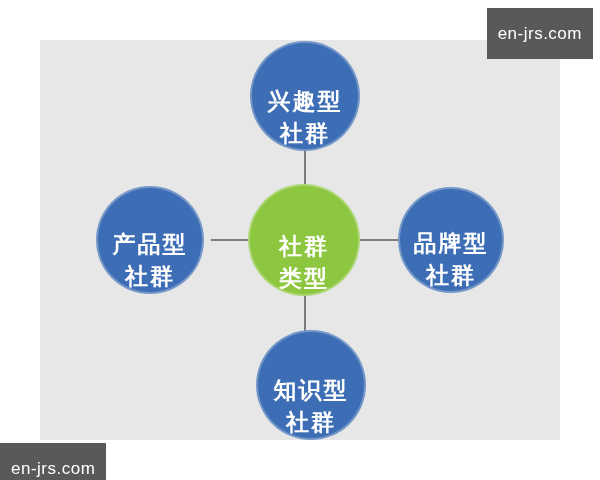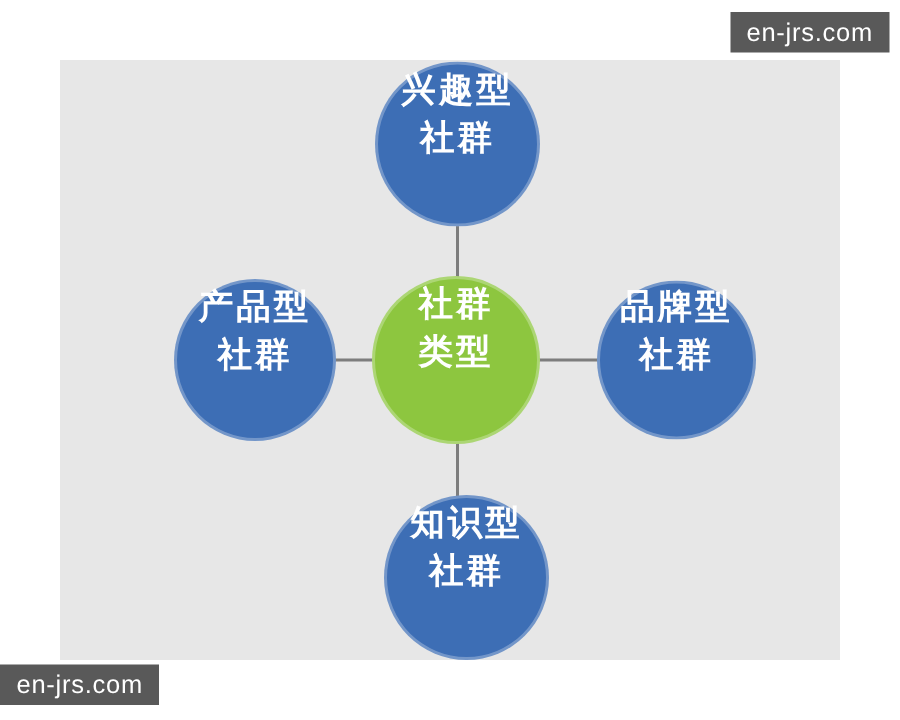--- a/index.html
+++ b/index.html
@@ -26,54 +26,54 @@
     background: var(--panel-bg, #e7e7e7);
   }
   .badge {
     position: absolute;
     height: 27px;
     background: var(--watermark-bg, #595959);
     color: #ffffff;
     font-size: 17px;
     line-height: 27px;
     text-align: center;
-    padding: 0 11px;
+    padding: 12px 11px;
     letter-spacing: 0.5px;
     z-index: 5;
   }
   .badge-top { top: 8px; right: 7px; }
   .badge-bottom { top: 443px; left: 0; }
   .connector {
     position: absolute;
     background: var(--connector, #7d7d7d);
     z-index: 1;
   }
   .conn-v { width: 2px; }
   .conn-h { height: 2px; }
   .conn-top    { left: 304px; top: 149px; height: 37px; }
   .conn-bottom { left: 304px; top: 294px; height: 38px; }
   .conn-left   { left: 211px; top: 239px; width: 39px; }
   .conn-right  { left: 356px; top: 239px; width: 44px; }
   .node {
     position: absolute;
     border-radius: 50%;
     display: flex;
-    align-items: flex-start;
+    align-items: flex-end;
     justify-content: center;
     text-align: center;
     z-index: 2;
     box-sizing: border-box;
     border: 2px solid rgba(255,255,255,0.28);
   }
   .node-blue  { background: var(--node-blue, #3d6eb5); }
   .node-green { background: var(--node-green, #8dc63f); }
   .node-top    { left: 250px; top: 41px;  width: 110px; height: 110px; }
-  .node-left   { left: 116px; top: 186px; width: 108px; height: 108px; }
+  .node-left   { left: 96px; top: 186px; width: 108px; height: 108px; }
   .node-center { left: 248px; top: 184px; width: 112px; height: 112px; }
-  .node-right  { left: 398px; top: 187px; width: 106px; height: 106px; font-family: Liberation Serif, serif; }
+  .node-right  { left: 398px; top: 187px; width: 106px; height: 106px; }
   .node-bottom { left: 256px; top: 330px; width: 110px; height: 110px; }
   .node-label {
     color: var(--label-text, #ffffff);
     font-size: 23px;
     font-weight: 600;
     line-height: 1.4;
     white-space: pre-line;
     letter-spacing: 2px;
   }
 </style>

